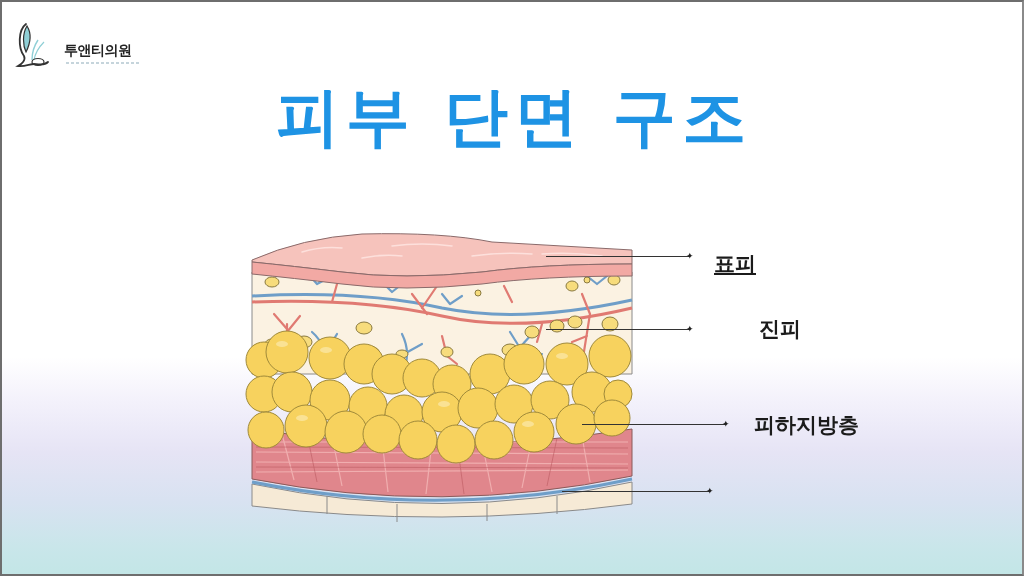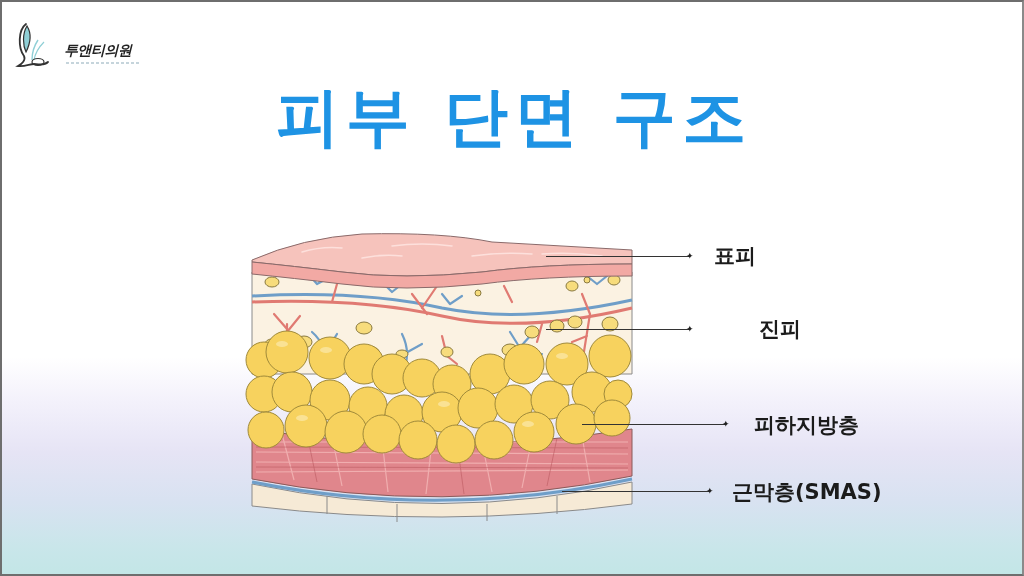--- a/index.html
+++ b/index.html
@@ -19,21 +19,21 @@
       #d8e2f1 500px, #c9e6ea 545px, #c2e6e6 576px);
     overflow: hidden;
   }
   .logo {
     position: absolute; left: 10px; top: 18px; width: 130px; height: 50px;
   }
   .logo svg { position: absolute; left: 0; top: 0; }
   .logo-text {
     position: absolute; left: 52px; top: 22px;
     font-family: "DejaVu Sans", sans-serif; font-weight: bold;
-    font-size: 14px; color: #222; letter-spacing: -0.5px; font-style: italic;
+    font-size: 14px; color: #222; letter-spacing: -0.5px;
   }
   .logo-sub {
     position: absolute; left: 54px; top: 42px; width: 74px; height: 2px;
     background: repeating-linear-gradient(90deg, #9fb8c4 0 3px, transparent 3px 5px);
     opacity: 0.6;
   }
   .title {
     position: absolute; left: 0; top: 72px; width: 1024px; text-align: center;
     font-family: "DejaVu Sans", sans-serif; font-weight: bold;
     font-size: 64px; color: #1e93e4; letter-spacing: 6px;
@@ -201,27 +201,26 @@
         <ellipse cx="202" cy="180" rx="6" ry="3"></ellipse>
         <ellipse cx="320" cy="132" rx="6" ry="3"></ellipse>
         <ellipse cx="60" cy="194" rx="6" ry="3"></ellipse>
         <ellipse cx="286" cy="200" rx="6" ry="3"></ellipse>
       </g>
     </svg>
   </div>
 
   <div class="leader" style="left:544px; top:254px; width:144px;"></div>
   <span class="leader-dot" style="left:684px; top:251px;">✦</span>
-  <span class="label" style="left:712px; top:240px;">표피</span>
+  <span class="label" style="left:712px; top:248px;text-decoration:underline;">표피</span>
 
   <div class="leader" style="left:544px; top:327px; width:144px;"></div>
   <span class="leader-dot" style="left:684px; top:324px;">✦</span>
   <span class="label" style="left:712px; top:313px;margin-left:45px;">진피</span>
 
   <div class="leader" style="left:580px; top:422px; width:144px;"></div>
   <span class="leader-dot" style="left:720px; top:419px;">✦</span>
   <span class="label" style="left:752px; top:409px;">피하지방층</span>
 
   <div class="leader" style="left:560px; top:489px; width:148px;"></div>
   <span class="leader-dot" style="left:704px; top:486px;">✦</span>
-  <span class="label" style="left:730px; top:476px;">근막층(SMAS)</span>
 
 </div>
 
 </body></html>

